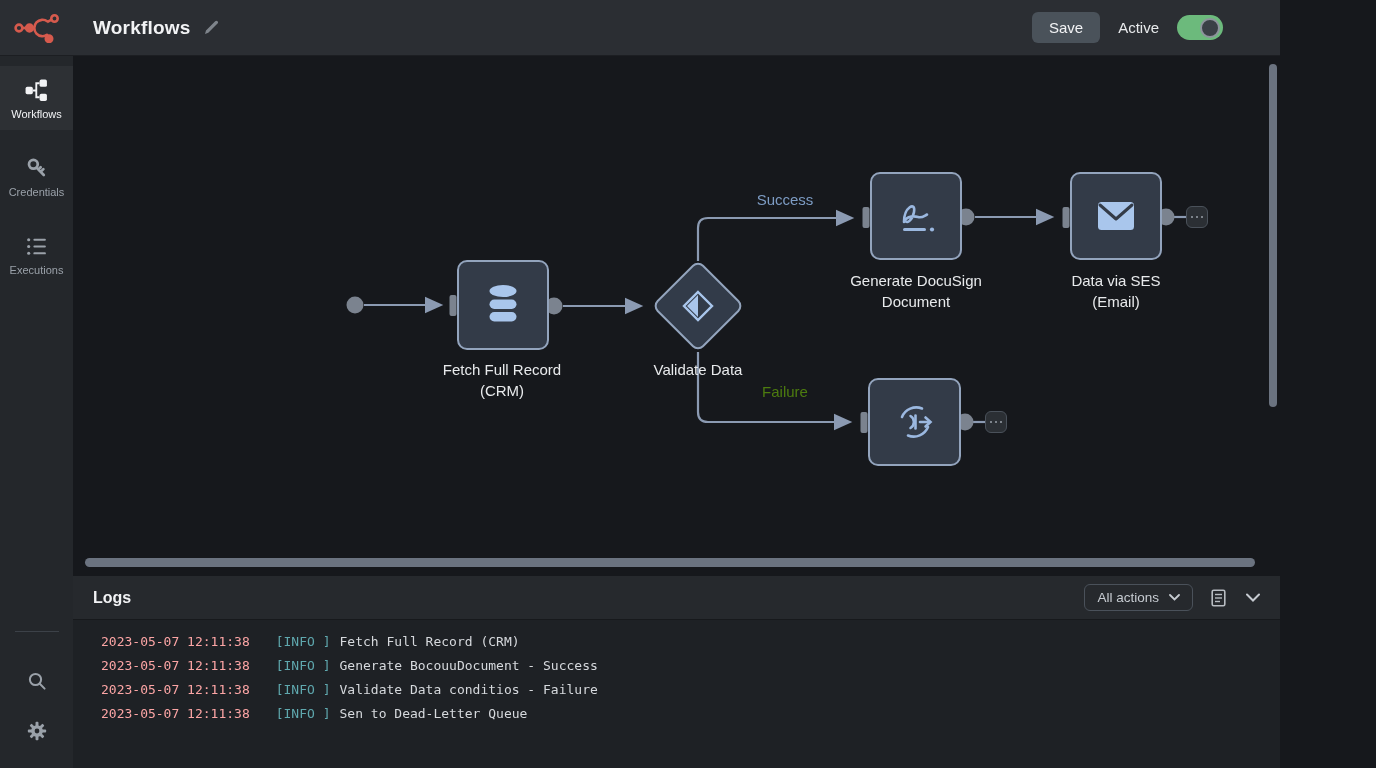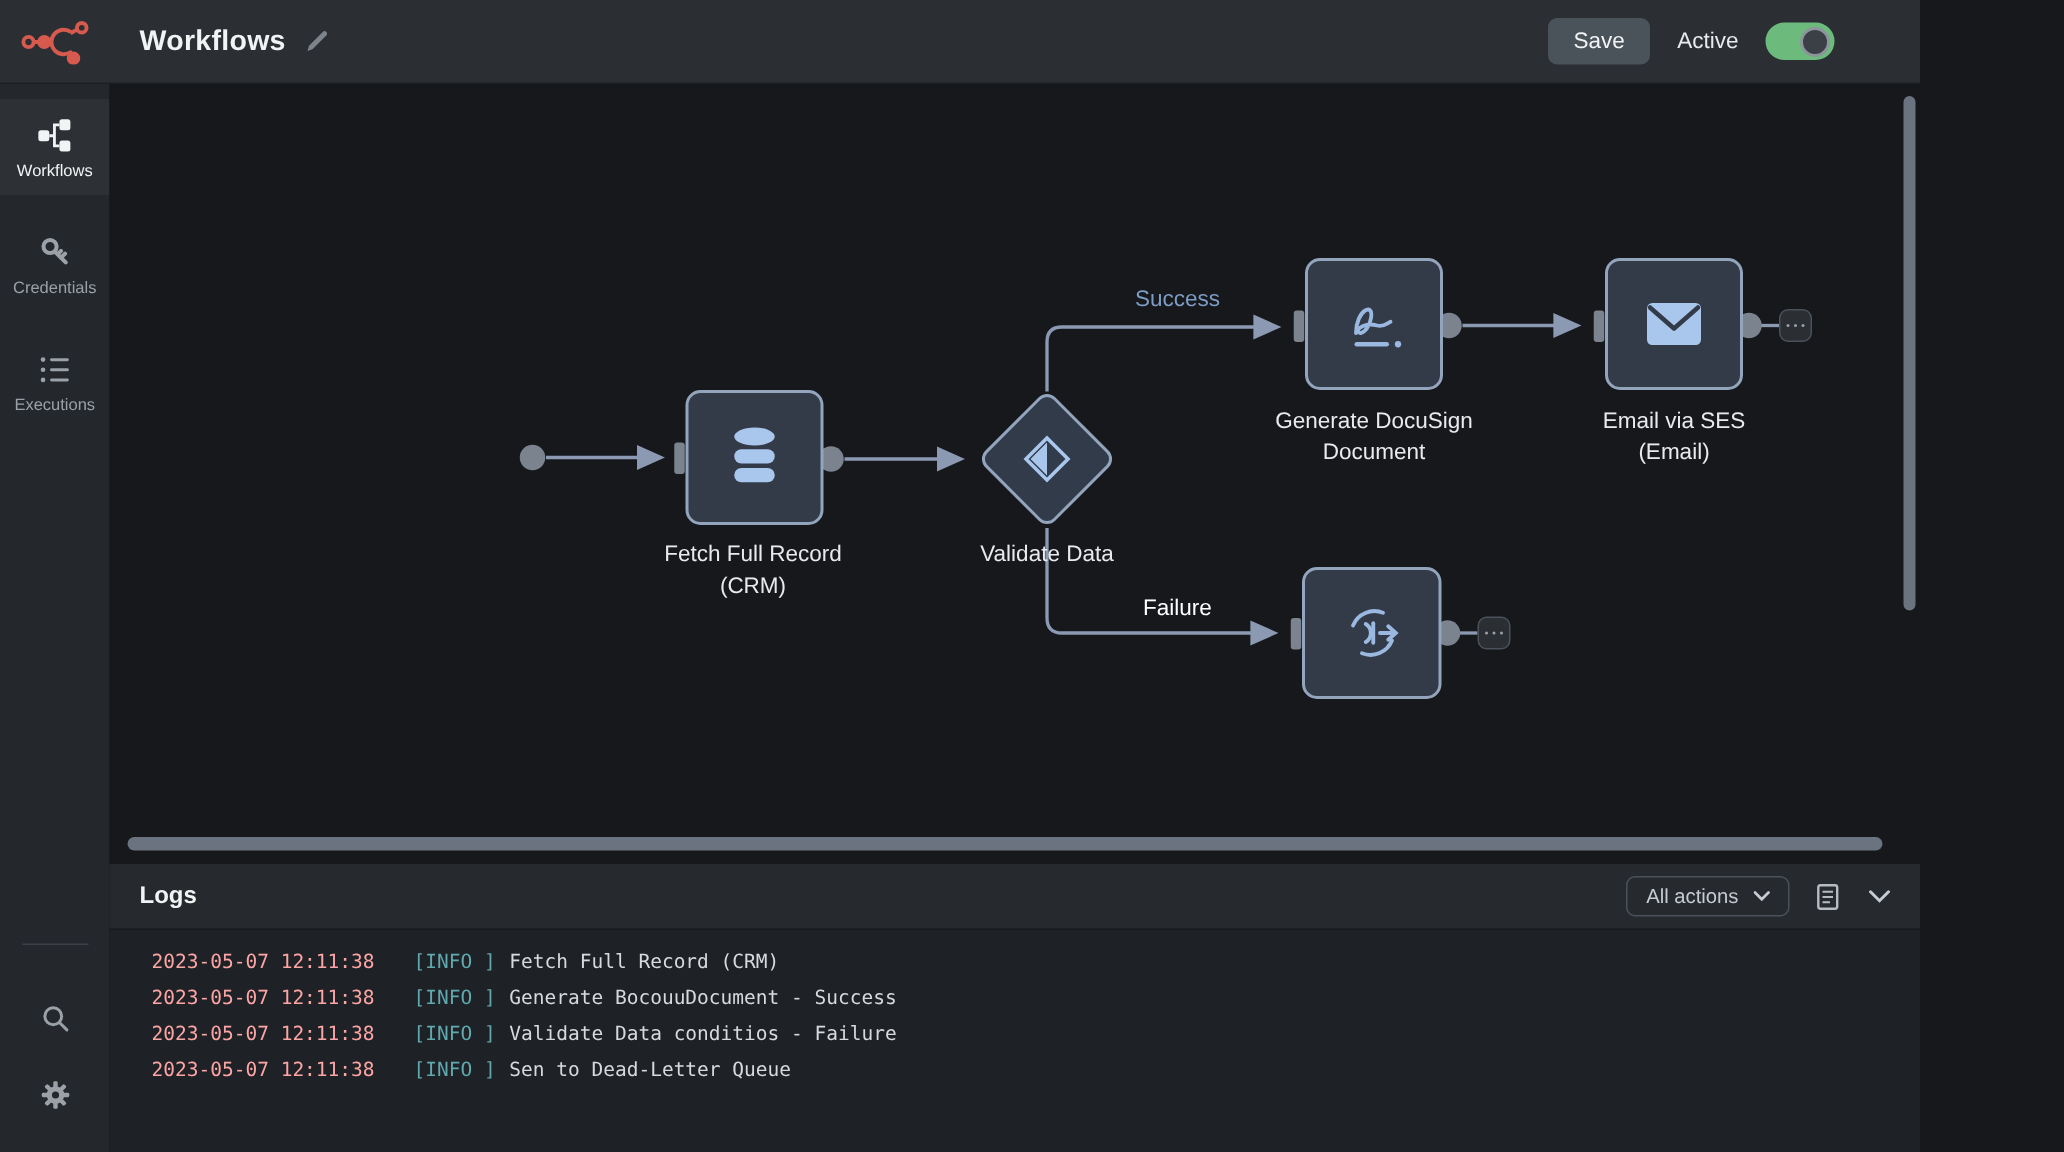--- a/index.html
+++ b/index.html
@@ -313,39 +313,39 @@
           <div>Document</div>
         </div>
 
         <div class="node" style="left:997px; top:116px; width:92px; height:88px;">
           <svg width="50" height="40" viewBox="0 0 50 40">
             <rect x="7" y="6" width="36" height="28" rx="3.5" fill="#a9c6ec"></rect>
             <path d="M9 9 L25 23 L41 9" fill="none" stroke="#333b48" stroke-width="3" stroke-linecap="round" stroke-linejoin="round"></path>
           </svg>
         </div>
         <div class="node-label" style="left:938px; top:214px;">
-          <div>Email via SES</div>
+          <div>Data via SES</div>
           <div>(Email)</div>
         </div>
 
         <div class="node" style="left:795px; top:322px; width:93px; height:88px;">
           <svg width="52" height="52" viewBox="0 0 52 52">
             <g stroke="#9bb8e0" fill="none" stroke-width="2.6" stroke-linecap="round">
               <path d="M33 12.5 A 15.5 15.5 0 0 0 13 21"></path>
               <path d="M19 39.5 A 15.5 15.5 0 0 0 39 31"></path>
               <path d="M21.5 20 A 7 7 0 0 1 21.5 32"></path>
               <line x1="26.5" y1="19.5" x2="26.5" y2="32.5"></line>
               <line x1="31" y1="26" x2="40" y2="26"></line>
               <path d="M36.5 21.5 L41.5 26 L36.5 30.5" fill="none"></path>
             </g>
           </svg>
         </div>
 
         <div class="edge-label" style="left:647px; top:135px; color:#7d9cc4;">Success</div>
-        <div class="edge-label" style="left:647px; top:341px; color:#ffffff;">Failure</div>
+        <div class="edge-label" style="left:647px; top:327px; color:#4d7c0f;">Failure</div>
 
         <div class="dots-box" style="left:1113px; top:150px;">
             <i></i>
             <i></i>
             <i></i>
           </div>
         <div class="dots-box" style="left:912px; top:355px;">
             <i></i>
             <i></i>
             <i></i>

